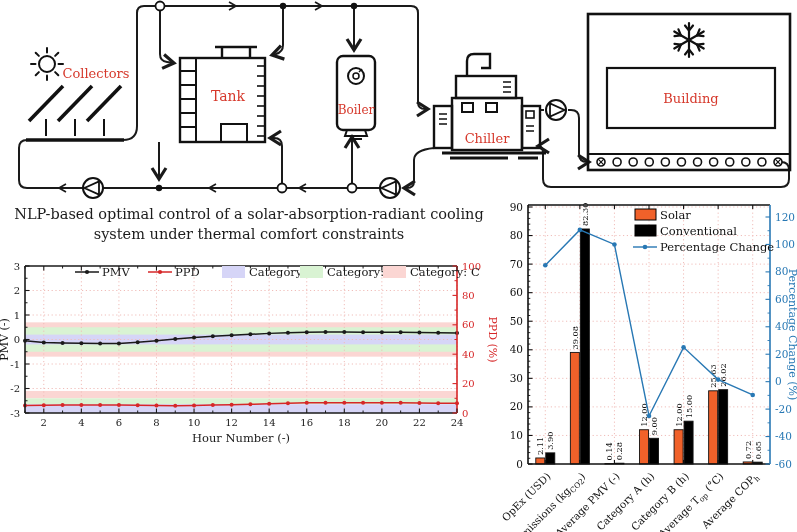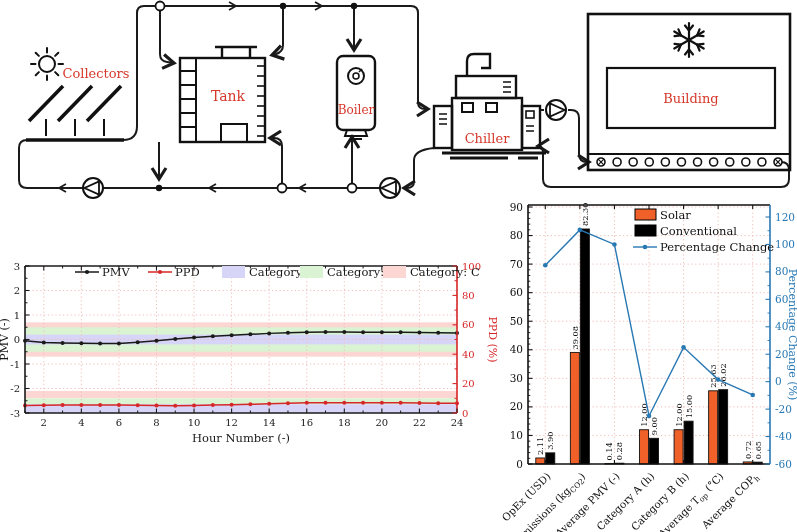--- a/index.html
+++ b/index.html
@@ -178,20 +178,21 @@
           <line x1="680.9026624746155" y1="44.675" x2="678.4482955252802" y2="50.69381075279912"></line>
           <line x1="680.9026624746155" y1="44.675" x2="674.4630359874528" y2="43.791138751933744"></line>
           <line x1="689" y1="40" x2="674.2775681356645" y2="31.5"></line>
           <line x1="680.9026624746155" y1="35.324999999999996" x2="674.4630359874528" y2="36.20886124806625"></line>
           <line x1="680.9026624746155" y1="35.324999999999996" x2="678.4482955252802" y2="29.30618924720087"></line>
         </g>
     </g>
     <text class="comp-label" x="691" y="103" fill="#d6392c">Building</text>
   </svg>
 
+  <div class="caption" id="caption-top">NLP-based optimal control of a solar-absorption-radiant cooling system under thermal comfort constraints</div>
 
   <svg class="abs" style="left:0;top:250px;overflow:visible" width="497" height="205" viewBox="0 0 497 205" id="comfort-chart">
       <g>
         <rect x="25" y="72.35" width="432" height="34.3" fill="#fbd6d3"></rect>
         <rect x="25" y="77.25" width="432" height="24.5" fill="#d9f3d3"></rect>
         <rect x="25" y="84.6" width="432" height="9.800000000000011" fill="#d6d5f7"></rect>
         <rect x="25" y="140.95" width="432" height="7.350000000000023" fill="#fbd6d3"></rect>
         <rect x="25" y="148.3" width="432" height="5.8799999999999955" fill="#d9f3d3"></rect>
         <rect x="25" y="154.18" width="432" height="8.819999999999993" fill="#d6d5f7"></rect>
       </g>

